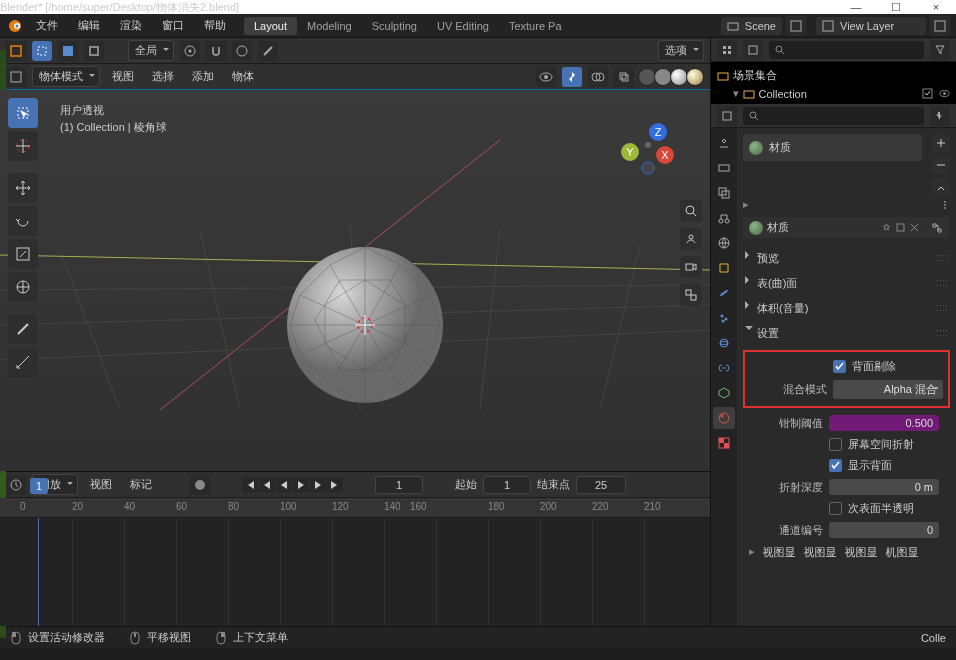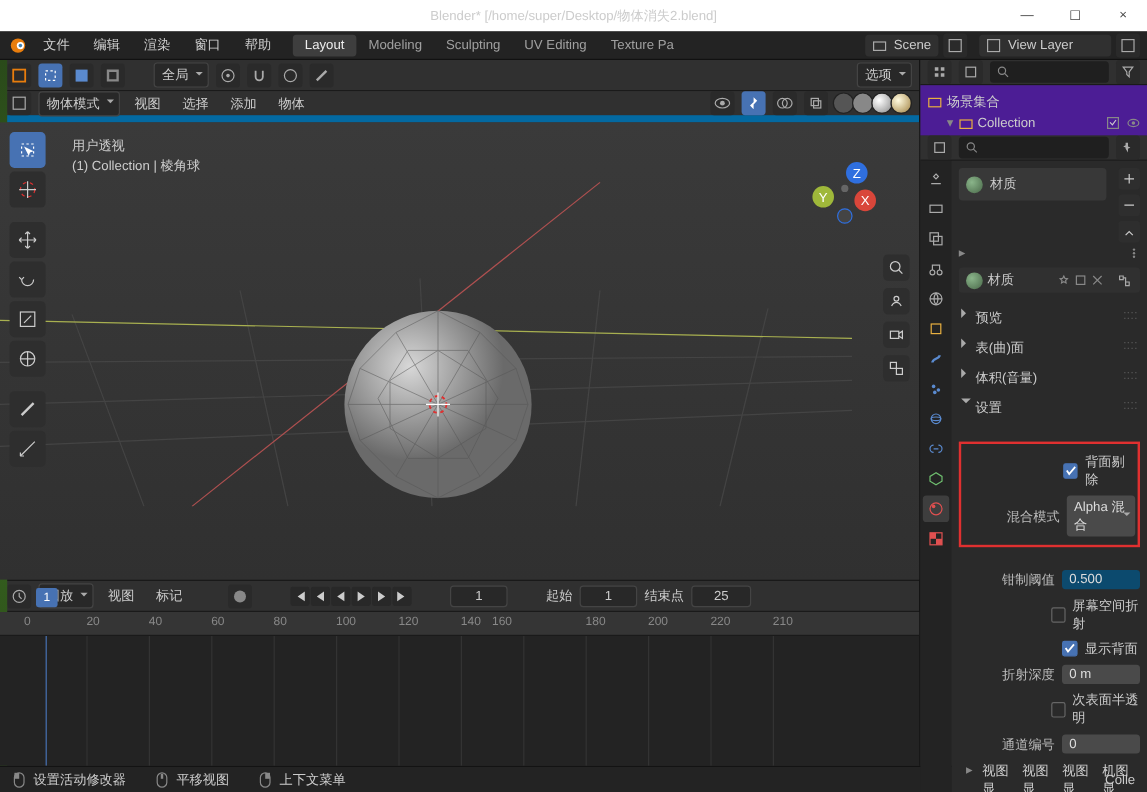--- a/index.html
+++ b/index.html
@@ -1,38 +1,38 @@
 <!DOCTYPE html>
 <html><head>
 <meta charset="utf-8">
 <style>
 *{margin:0;padding:0;box-sizing:border-box;font-family:"Microsoft YaHei",sans-serif;font-size:11px;color:#ccc;user-select:none}
 body{width:956px;height:660px;background:#1d1d1d;overflow:hidden}
 svg{display:block}
 
 
-.titlebar{height:26px;background:#fff;display:flex;align-items:center;justify-content:center;position:relative;color:#444}
+.titlebar{height:14px;background:#fff;display:flex;align-items:center;position:relative;color:#444}
 .titlebar .winctl{position:absolute;right:0;top:0;display:flex;height:100%}
 .titlebar .winctl div{width:40px;display:flex;align-items:center;justify-content:center;color:#444}
 
 
 .topmenu{height:24px;background:#232323;display:flex;align-items:center;padding:0 6px;gap:4px;border-bottom:1px solid #111}
 .topmenu .blender-logo{width:18px;height:18px;display:flex;align-items:center;justify-content:center}
 .topmenu .menuitem{padding:3px 8px;color:#d0d0d0;font-size:11px}
 .topmenu .tabs{display:flex;margin-left:6px}
 .topmenu .tab{padding:3px 10px;color:#a0a0a0;font-size:11px}
 .topmenu .tab.active{background:#3e3e3e;border-radius:3px;color:#eee}
 .sceneinput{display:flex;align-items:center;background:#303030;border-radius:3px;height:18px;padding:0 6px;gap:6px;margin-left:6px}
 
 
 .main{display:flex;height:calc(100% - 26px - 24px - 22px)}
-.left-wrap{width:766px;display:flex;flex-direction:column}
+.left-wrap{width:710px;display:flex;flex-direction:column}
 .viewport-area{flex:1;display:flex;flex-direction:column;background:#333}
 .vp-header{height:26px;background:#303030;display:flex;align-items:center;padding:0 6px;gap:6px;border-bottom:1px solid #1a1a1a}
-.vp-header2{height:26px;background:#303030;display:flex;align-items:center;padding:0 6px;gap:6px;border-bottom:6px solid #0369a1}
+.vp-header2{height:26px;background:#303030;display:flex;align-items:center;padding:0 6px;gap:6px;border-bottom:1px solid #0369a1}
 .dropdown{background:#282828;border:1px solid #444;border-radius:3px;padding:2px 16px 2px 6px;position:relative;font-size:11px}
 .dropdown::after{content:"";position:absolute;right:4px;top:50%;transform:translateY(-50%);border:3px solid transparent;border-top-color:#aaa}
 .txtbtn{padding:3px 6px;font-size:11px}
 .iconbtn{width:20px;height:20px;display:flex;align-items:center;justify-content:center;background:#2a2a2a;border-radius:3px}
 .spacer{flex:1}
 .shadebuttons{display:flex;gap:0}
 .shadebuttons div{width:18px;height:18px;border-radius:50%;background:#444;margin-left:-2px;border:1px solid #222}
 
 .viewport{flex:1;position:relative;background:linear-gradient(180deg,#3a3a3a 0%,#303030 100%)}
 .vp-info{position:absolute;left:60px;top:12px;font-size:11px;color:#ddd;line-height:1.5}
@@ -56,46 +56,46 @@
 .tl-tick{position:absolute;top:3px;font-size:10px;color:#888}
 .tl-body{flex:1;background:#232323;position:relative}
 .playhead{position:absolute;left:30px;top:-20px;width:18px;height:16px;background:#4772b3;border-radius:2px;color:#fff;font-size:10px;display:flex;align-items:center;justify-content:center}
 .playline{position:absolute;left:38px;top:0;bottom:0;width:1px;background:#4772b3}
 .tl-guides{position:absolute;inset:0}
 .tl-guides div{position:absolute;top:0;bottom:0;width:1px;background:#333}
 
 
 .right-col{flex:1;display:flex;flex-direction:column;background:#2a2a2a;border-left:1px solid #111}
 .outliner-hd{height:24px;background:#303030;display:flex;align-items:center;padding:0 6px;gap:6px;border-bottom:1px solid #1a1a1a}
-.outliner{height:42px;background:#4c1d95;padding:4px 6px}
+.outliner{height:42px;background:#000000;padding:4px 6px}
 .outliner-row{display:flex;align-items:center;gap:4px;padding:2px 0;font-size:11px}
 .outliner-row .ind{width:12px}
 
 .props-hd{height:24px;background:#303030;display:flex;align-items:center;padding:0 6px;gap:6px;border-bottom:1px solid #1a1a1a}
 .props-body{flex:1;display:flex}
 .props-tabs{width:26px;background:#232323;display:flex;flex-direction:column;padding-top:4px;gap:3px;align-items:center}
 .props-tabs div{width:22px;height:22px;border-radius:3px;display:flex;align-items:center;justify-content:center}
 .props-tabs div.active{background:#3e3e3e}
 .props-content{flex:1;background:#2a2a2a;padding:6px;overflow:hidden}
 .matslot{background:#383838;border-radius:3px;padding:6px;display:flex;align-items:center;gap:6px;margin-bottom:6px}
 .matsphere{width:14px;height:14px;border-radius:50%;background:radial-gradient(circle at 35% 35%,#8ab58a,#496849)}
 .matname{display:flex;align-items:center;gap:4px;background:#303030;border-radius:3px;padding:3px 6px;margin-bottom:8px}
 .panel-row{padding:5px 2px;display:flex;align-items:flex-start;gap:4px;font-size:11px}
 .panel-row.hdr{color:#ddd}
 .tri{display:inline-block;border:4px solid transparent;border-left-color:#aaa;width:0;height:0}
 .tri.open{transform:rotate(90deg)}
 .dotgrip{color:#555;margin-left:auto}
 
 .setting-row{display:flex;align-items:center;padding:3px 0 3px 20px;gap:6px;font-size:11px}
 .setting-label{width:60px;text-align:right;color:#bbb}
-.setting-field{flex:1;max-width:110px;background:#4a4a4a;border-radius:3px;padding:2px 6px;text-align:left;position:relative;color:#ddd}
+.setting-field{flex:1;max-width:110px;background:#4a4a4a;border-radius:3px;padding:2px 6px;text-align:right;position:relative;color:#ddd}
 .setting-field.sel::after{content:"";position:absolute;right:4px;top:50%;transform:translateY(-50%);border:3px solid transparent;border-top-color:#aaa}
 .chk{width:13px;height:13px;border:1px solid #666;border-radius:2px;display:flex;align-items:center;justify-content:center}
 .chk.on{background:#4772b3;border-color:#4772b3}
-.redbox{border:2px solid #e03030;padding:4px 2px;margin:16px 0}
+.redbox{border:2px solid #e03030;padding:4px 2px;margin:4px 0}
 
 .slot-btns{display:flex;flex-direction:column;gap:4px;margin-left:6px}
 .slot-btns div{width:18px;height:18px;background:#2e2e2e;border-radius:3px;display:flex;align-items:center;justify-content:center}
 .searchbox{flex:1;background:#1f1f1f;border-radius:3px;height:18px;display:flex;align-items:center;padding:0 6px;gap:4px}
 
 
 .statusbar{height:22px;background:#232323;display:flex;align-items:center;padding:0 10px;gap:24px;border-top:1px solid #111}
 .statusbar .sitem{display:flex;align-items:center;gap:6px;font-size:11px;color:#999}
 
 .footlinks{display:flex;gap:8px;padding:4px 6px;font-size:11px;color:#8aa}
@@ -723,21 +723,21 @@
             <span>背面剔除</span>
           </div>
           <div class="setting-row">
             <span class="setting-label">混合模式</span>
             <div class="setting-field sel">Alpha 混合</div>
           </div>
         </div>
 
         <div class="setting-row">
           <span class="setting-label">钳制阈值</span>
-          <div class="setting-field" style="background:#0c4a6e">0.500</div>
+          <div class="setting-field" style="background:#701a75">0.500</div>
         </div>
         <div class="setting-row">
           <span class="setting-label"></span>
           <span class="chk"></span>
           <span>屏幕空间折射</span>
         </div>
         <div class="setting-row">
           <span class="setting-label"></span>
           <span class="chk on">
               <svg width="9" height="9">

